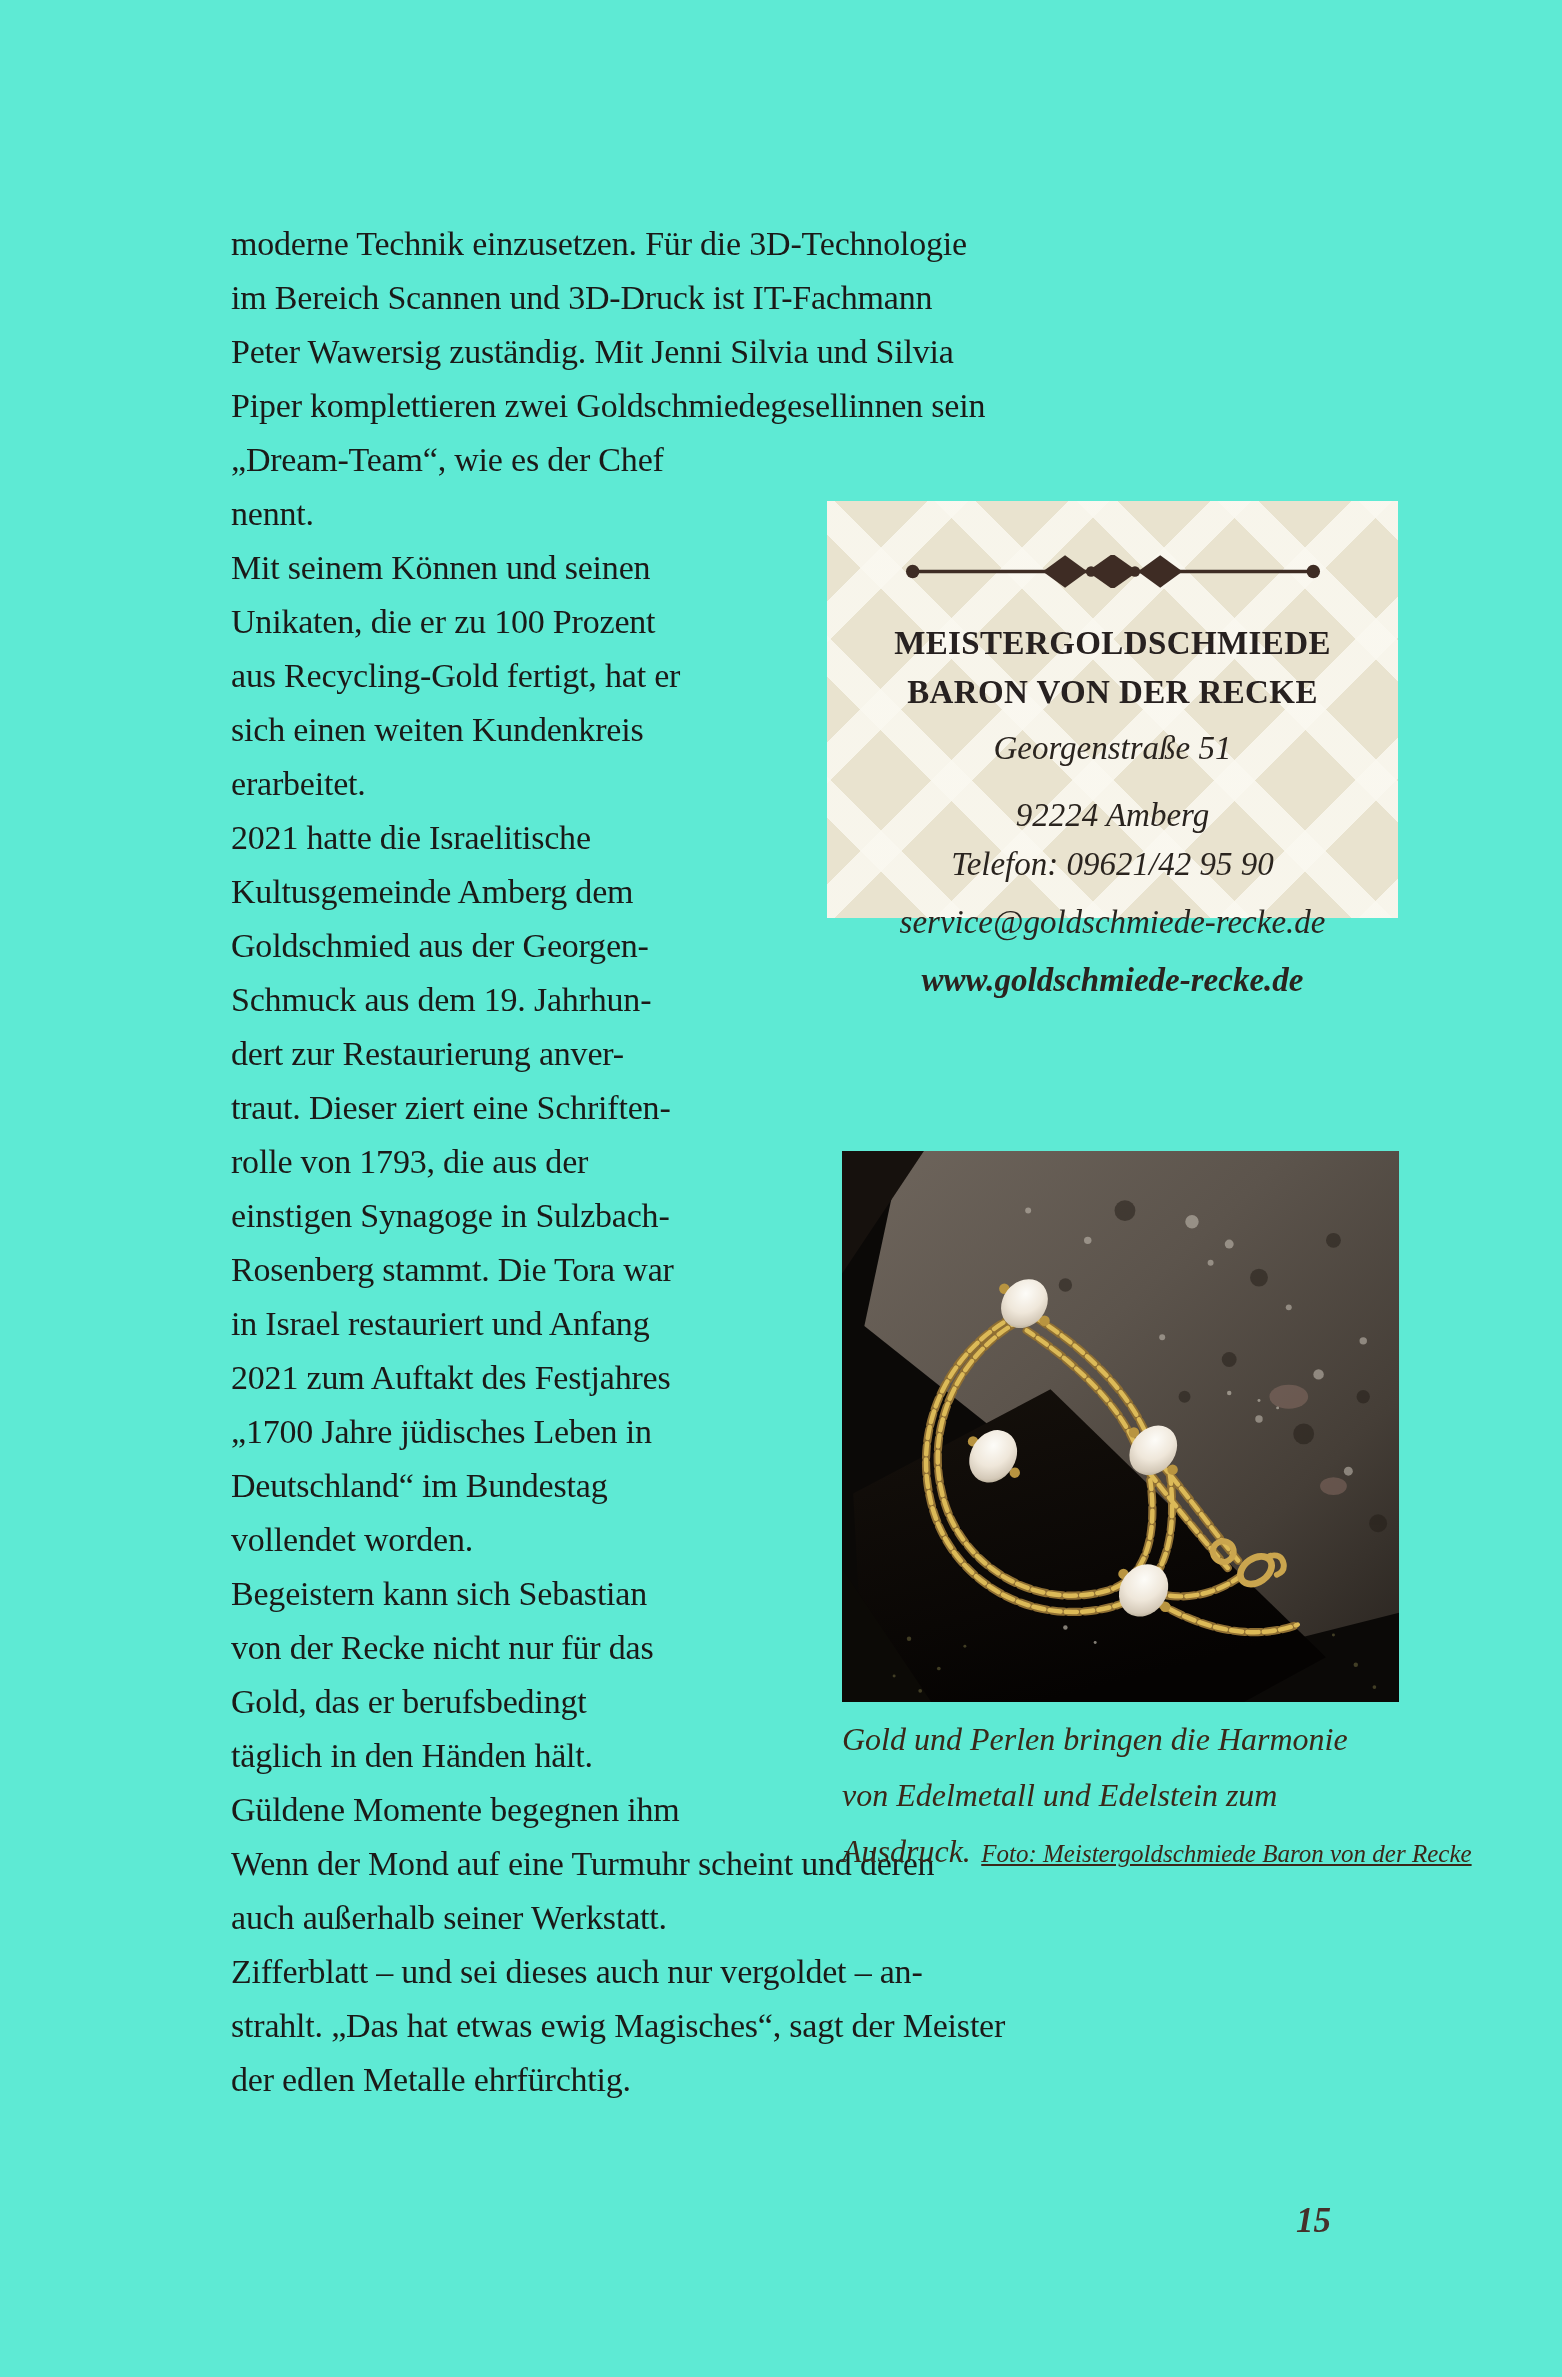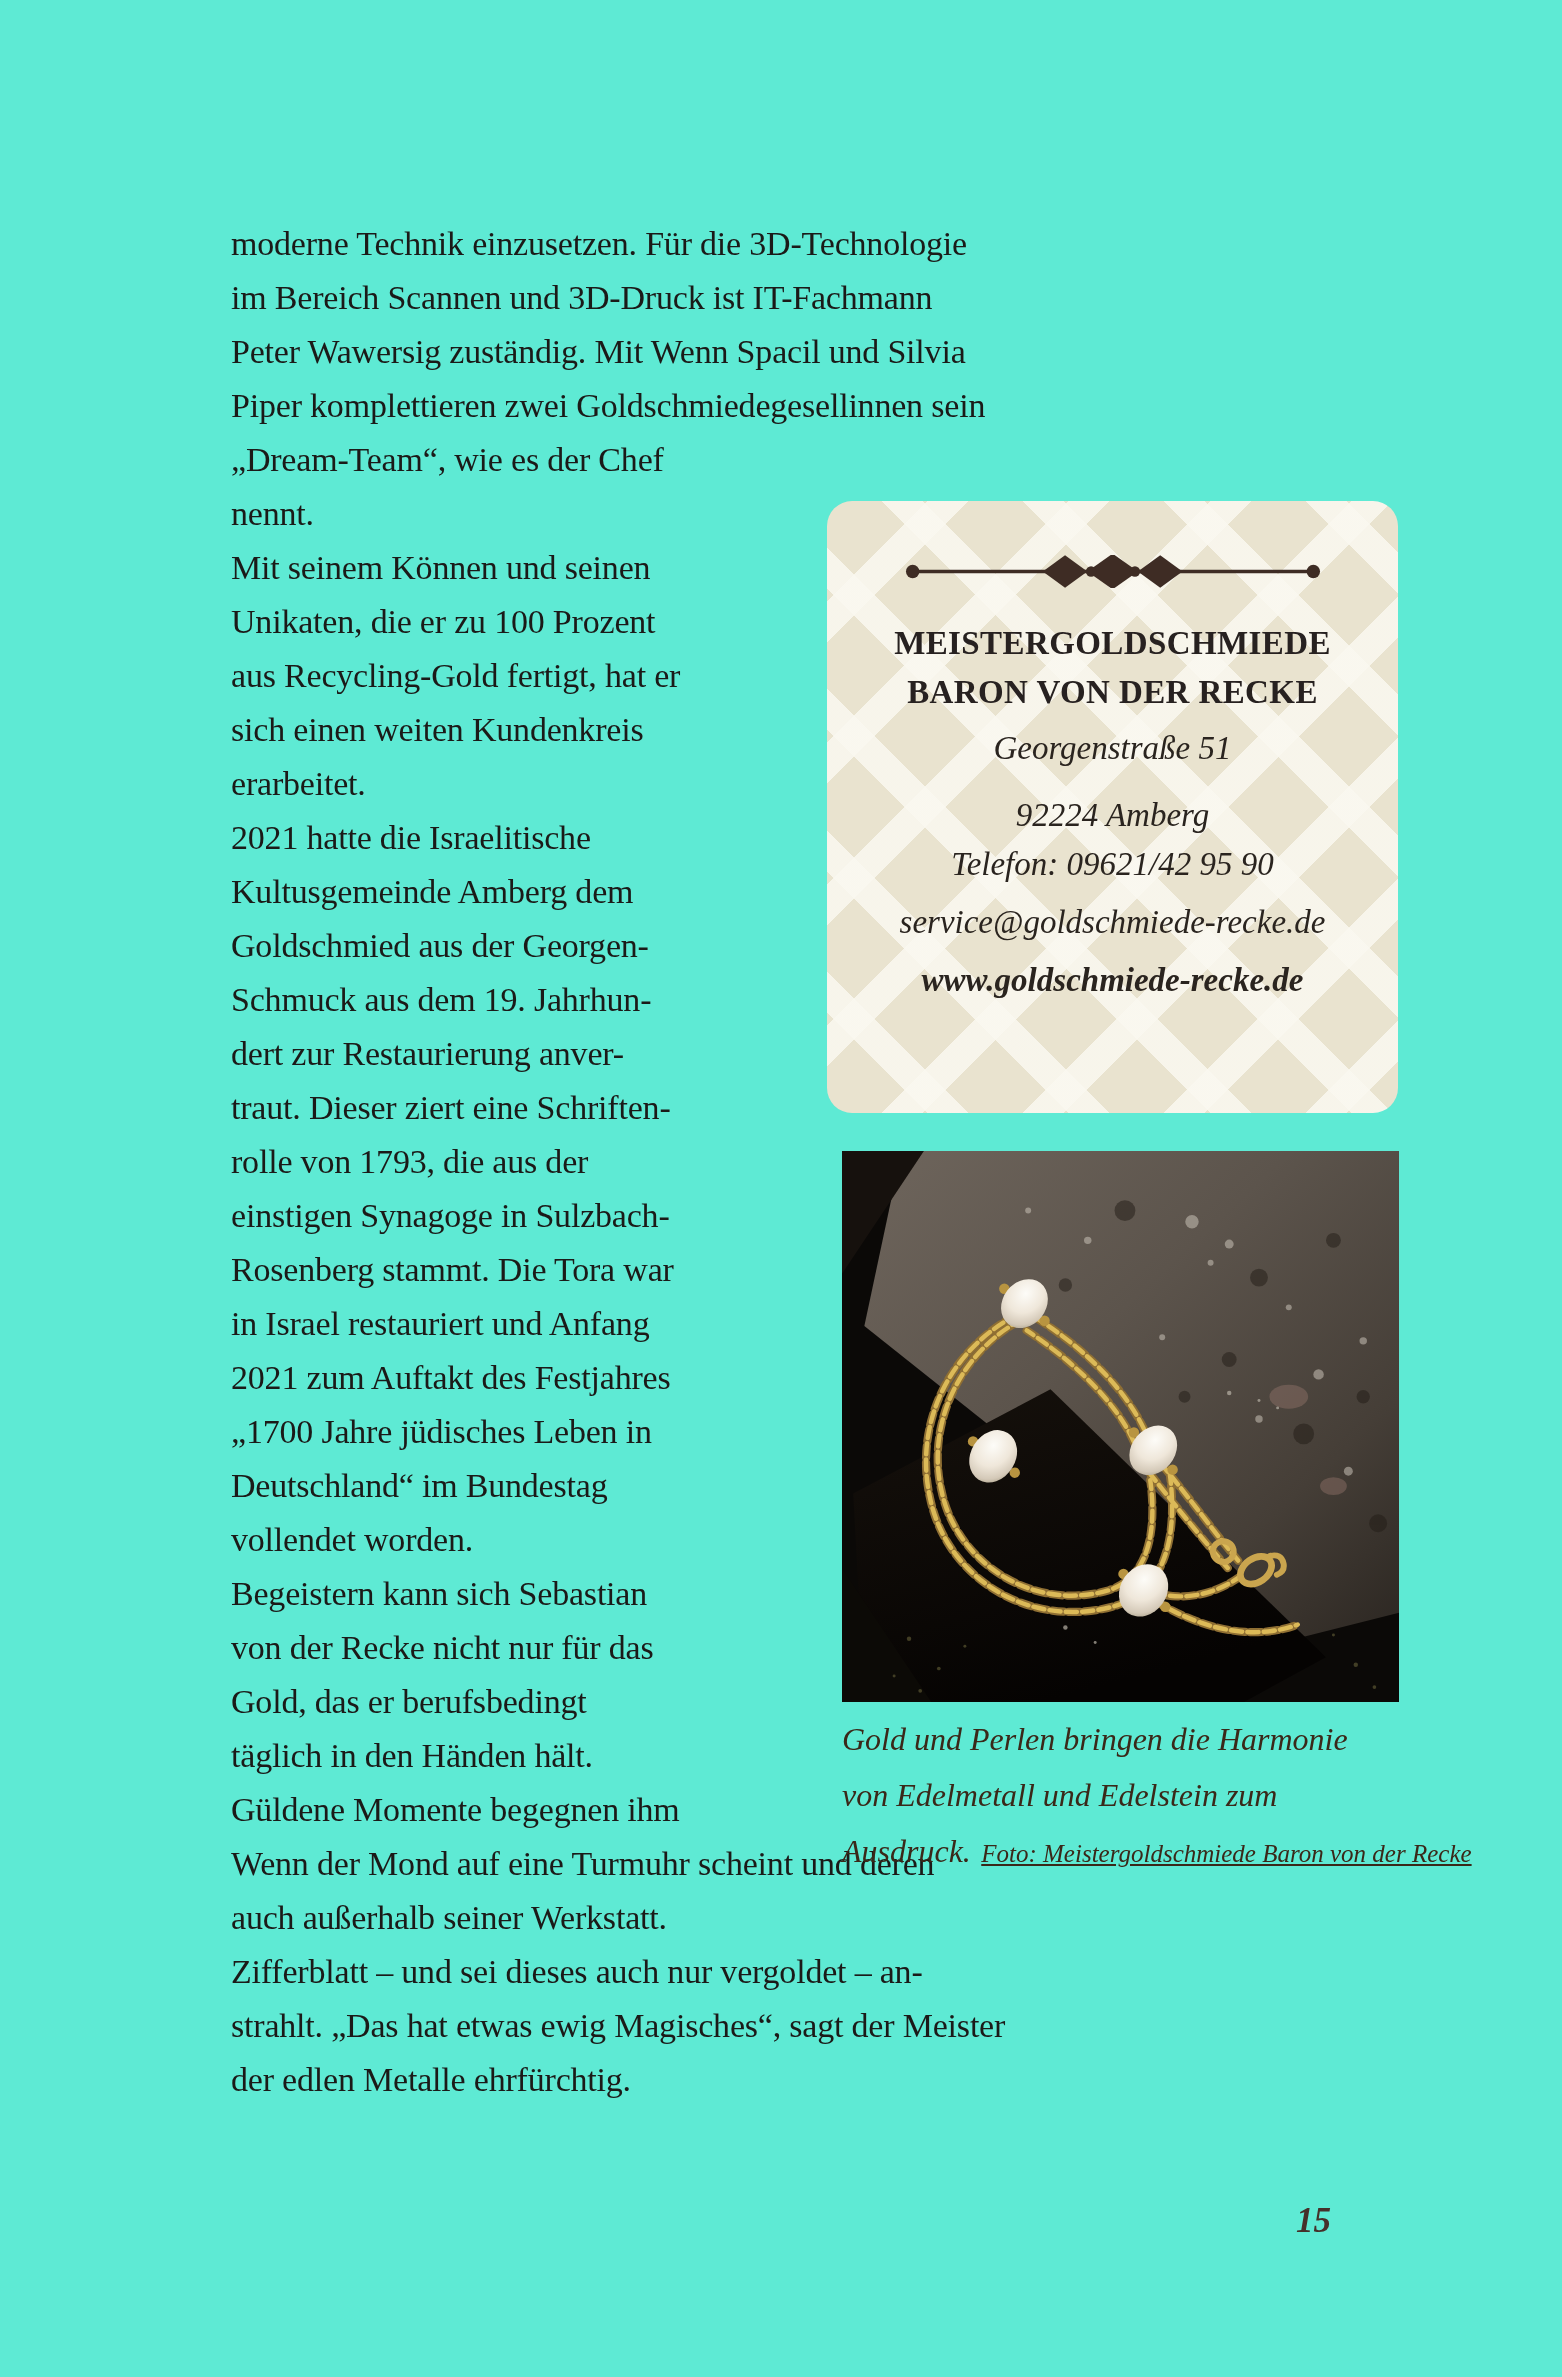--- a/index.html
+++ b/index.html
@@ -20,26 +20,25 @@
   .article .line {
     font-size:34px;
     line-height:54px;
     white-space:nowrap;
     letter-spacing:-0.2px;
     color:#1b1a18;
   }
   
   .ad-box {
     position:absolute; left:827px; top:501px;
-    width:571px; height:612px;
+    width:571px; height:417px;
     background-color:#e9e3cf;
     background-image:
       repeating-linear-gradient(45deg,  rgba(250,248,240,0) 0 71px, rgba(250,248,240,0.85) 71px 100px),
       repeating-linear-gradient(135deg, rgba(250,248,240,0) 0 71px, rgba(250,248,240,0.85) 71px 100px);
-    border-radius: 25px;
   }
   .ad-divider {
     position:absolute; top:54px; left:50%; transform:translateX(-50%);
     width:420px; height:33px;
   }
   .ad-line { position:absolute; left:0; right:0; text-align:center; color:#272120; }
   .ad-title { font-weight:bold; font-size:33px; letter-spacing:0.4px; }
   .ad-t1 { top:124px; }
   .ad-t2 { top:173px; }
   .ad-addr { font-style:italic; font-size:33px; color:#2a241f; }
@@ -75,21 +74,21 @@
   }
 </style>
 </head>
 <body>
 
 <div class="page">
 
   <div class="article">
       <div class="line">moderne Technik einzusetzen. Für die 3D-Technologie</div>
       <div class="line">im Bereich Scannen und 3D-Druck ist IT-Fachmann</div>
-      <div class="line">Peter Wawersig zuständig. Mit Wenn Spacil und Silvia</div>
+      <div class="line">Peter Wawersig zuständig. Mit Jenni Silvia und Silvia</div>
       <div class="line">Piper komplettieren zwei Goldschmiedegesellinnen sein</div>
       <div class="line">„Dream-Team“, wie es der Chef</div>
       <div class="line">nennt.</div>
       <div class="line">Mit seinem Können und seinen</div>
       <div class="line">Unikaten, die er zu 100 Prozent</div>
       <div class="line">aus Recycling-Gold fertigt, hat er</div>
       <div class="line">sich einen weiten Kundenkreis</div>
       <div class="line">erarbeitet.</div>
       <div class="line">2021 hatte die Israelitische</div>
       <div class="line">Kultusgemeinde Amberg dem</div>

